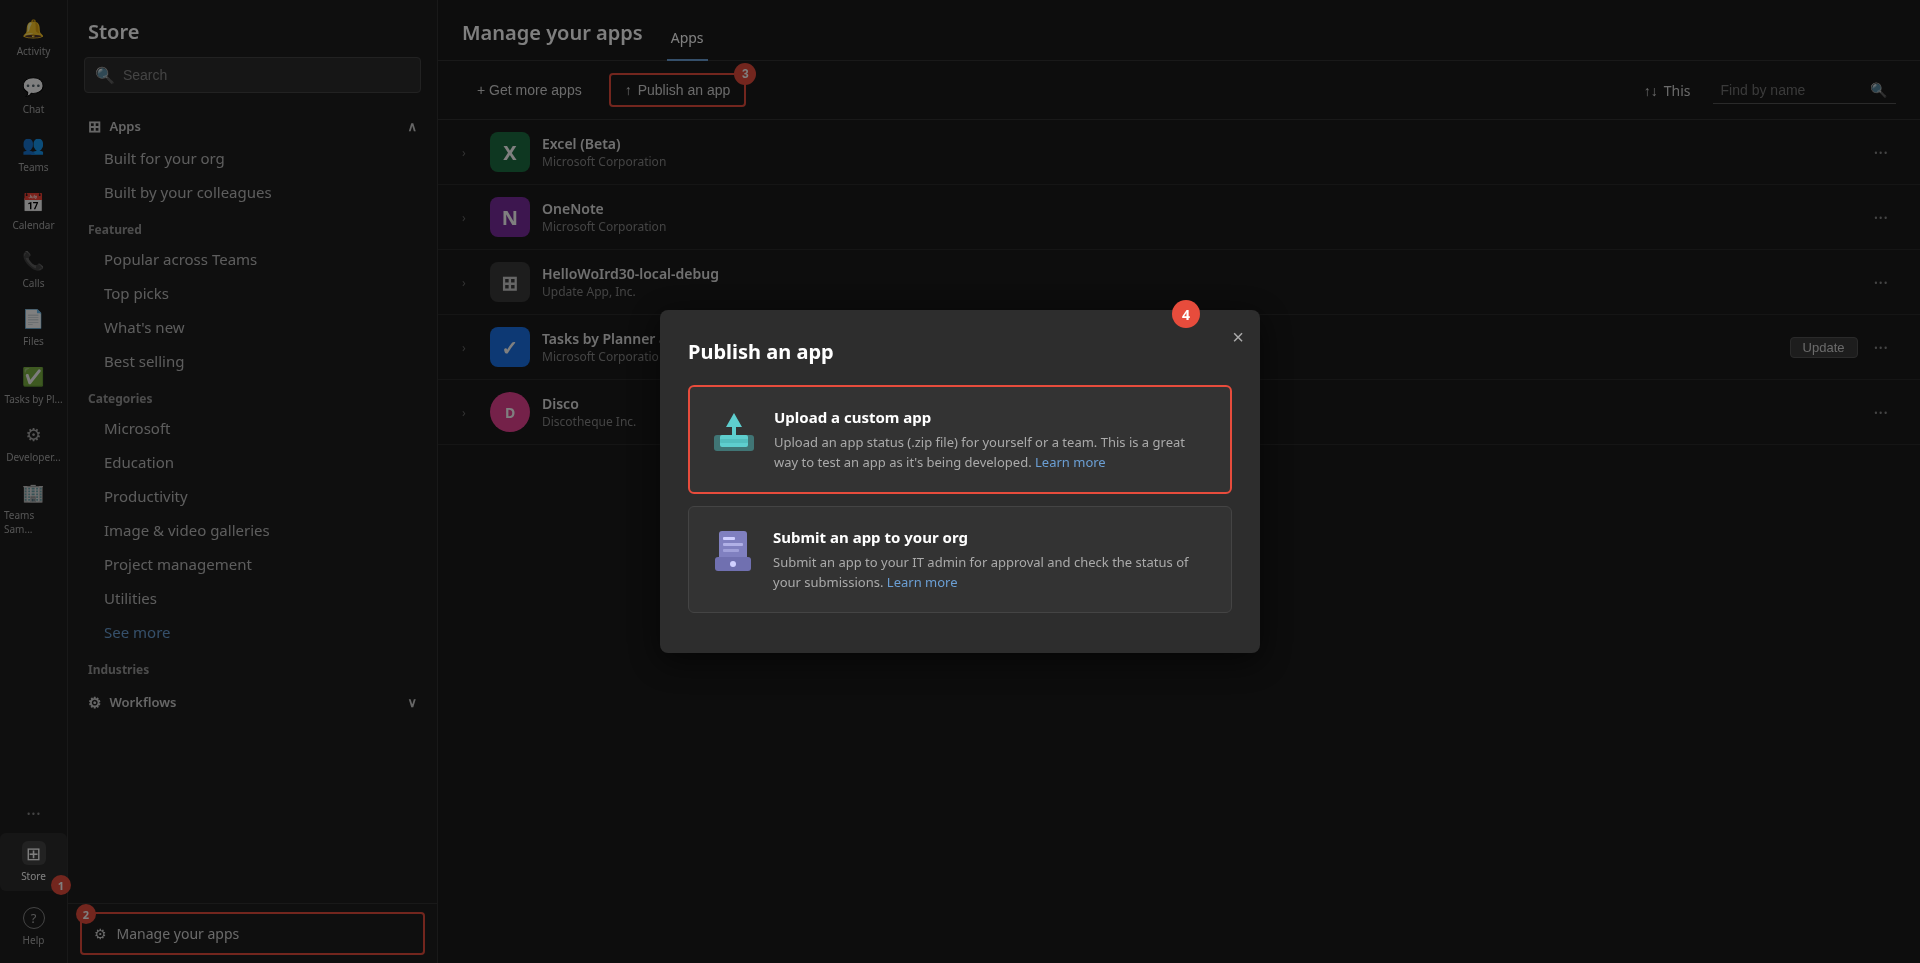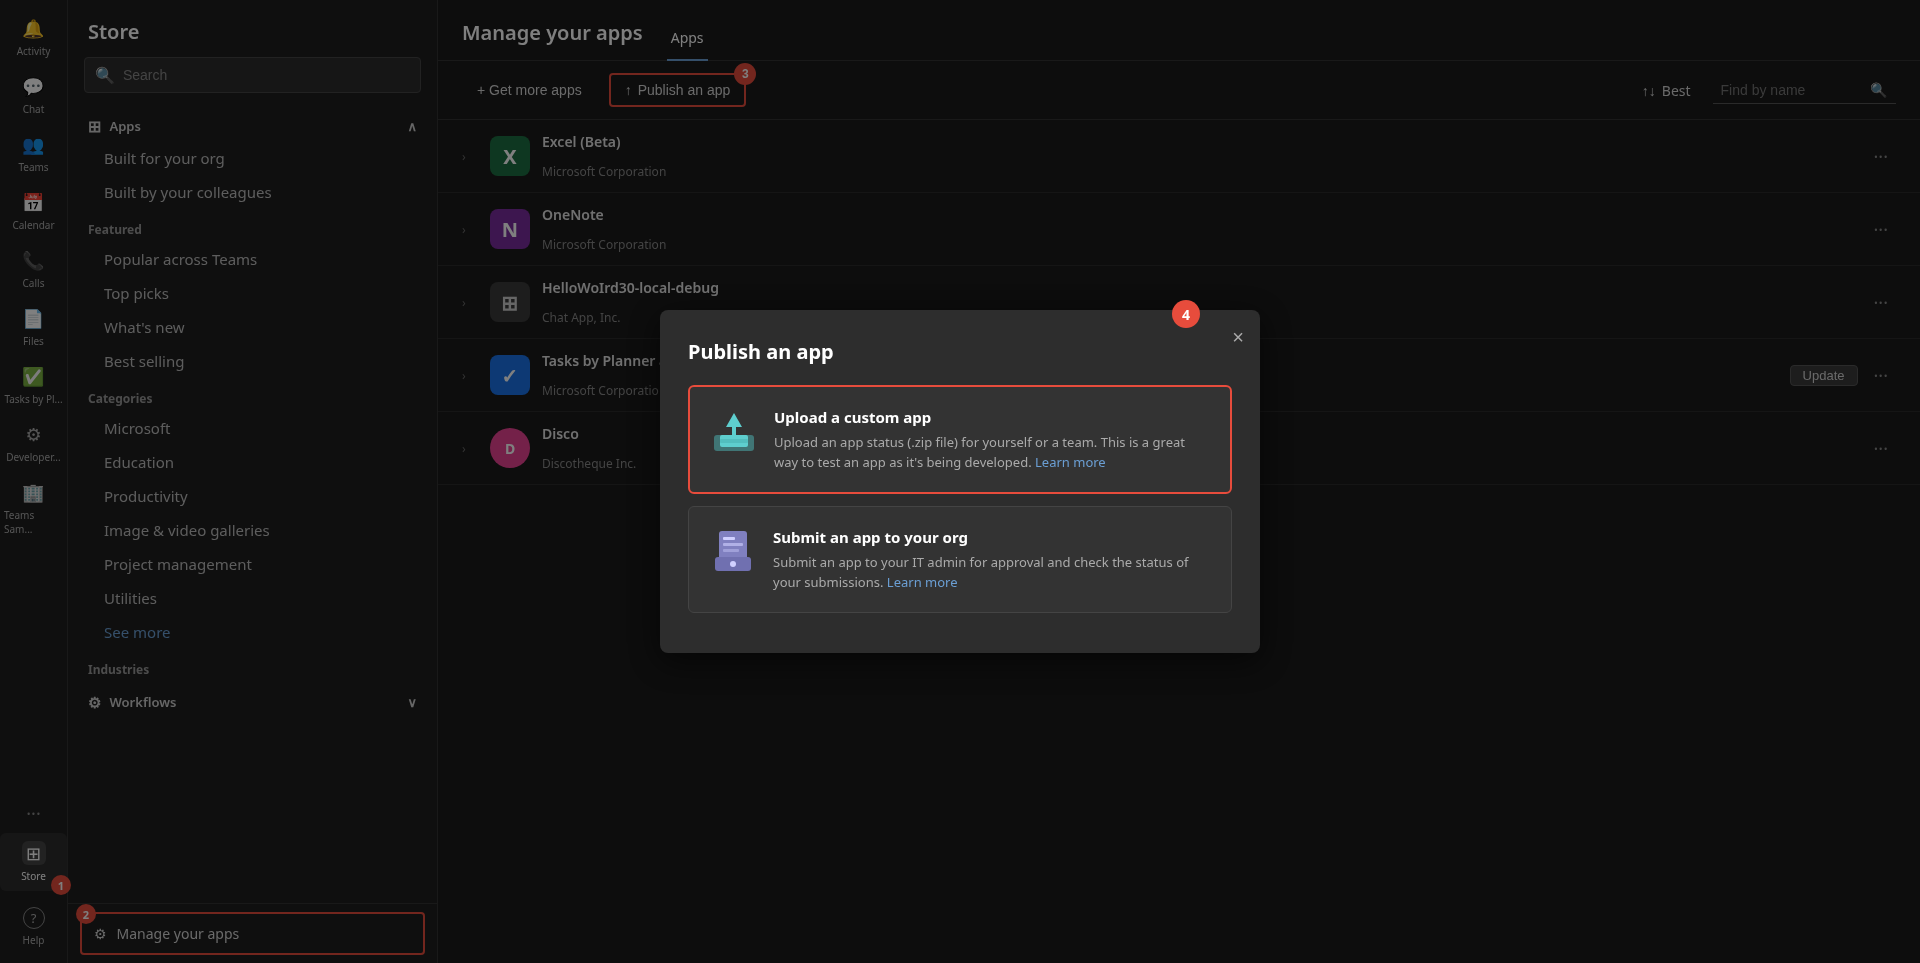--- a/index.html
+++ b/index.html
@@ -263,21 +263,20 @@
     }
     .app-info { flex: 1; }
     .app-name {
       font-size: 14px;
       font-weight: 600;
       color: #e0e0e0;
     }
     .app-publisher {
       font-size: 12px;
       color: #888;
-      margin-top: 12px;
     }
     .app-actions {
       display: flex;
       align-items: center;
       gap: 8px;
     }
     .update-btn {
       background: #3a3a3a;
       border: 1px solid #555;
       border-radius: 4px;
@@ -506,21 +505,21 @@
     <button class="toolbar-btn">+ Get more apps</button>
     <button class="toolbar-btn highlighted" style="position:relative;">
       <span>↑</span>
       <span>Publish an app</span>
 
       <span class="num-badge" style="top:-12px;right:-12px;width:22px;height:22px;font-size:12px;">3</span>
     </button>
     <div class="toolbar-spacer"></div>
     <div class="sort-btn">
       <span>↑↓</span>
-      <span>Best</span>
+      <span>This</span>
     </div>
     <div class="find-input">
       <input type="text" placeholder="Find by name" style="">
       <span style="color:#888;">🔍</span>
     </div>
   </div>
 
   <div class="app-list">
 
     <div class="app-row">
@@ -545,21 +544,21 @@
       <div class="app-actions">
         <span class="dots-btn">···</span>
       </div>
     </div>
 
     <div class="app-row">
       <span class="app-expand">›</span>
       <div class="app-icon-box" style="background:#3a3a3a;color:#ccc;">⊞</div>
       <div class="app-info">
         <div class="app-name">HelloWoIrd30-local-debug</div>
-        <div class="app-publisher">Chat App, Inc.</div>
+        <div class="app-publisher">Update App, Inc.</div>
       </div>
       <div class="app-actions">
         <span class="dots-btn">···</span>
       </div>
     </div>
 
     <div class="app-row">
       <span class="app-expand">›</span>
       <div class="app-icon-box" style="background:#1a73e8;color:#fff;">✓</div>
       <div class="app-info">

